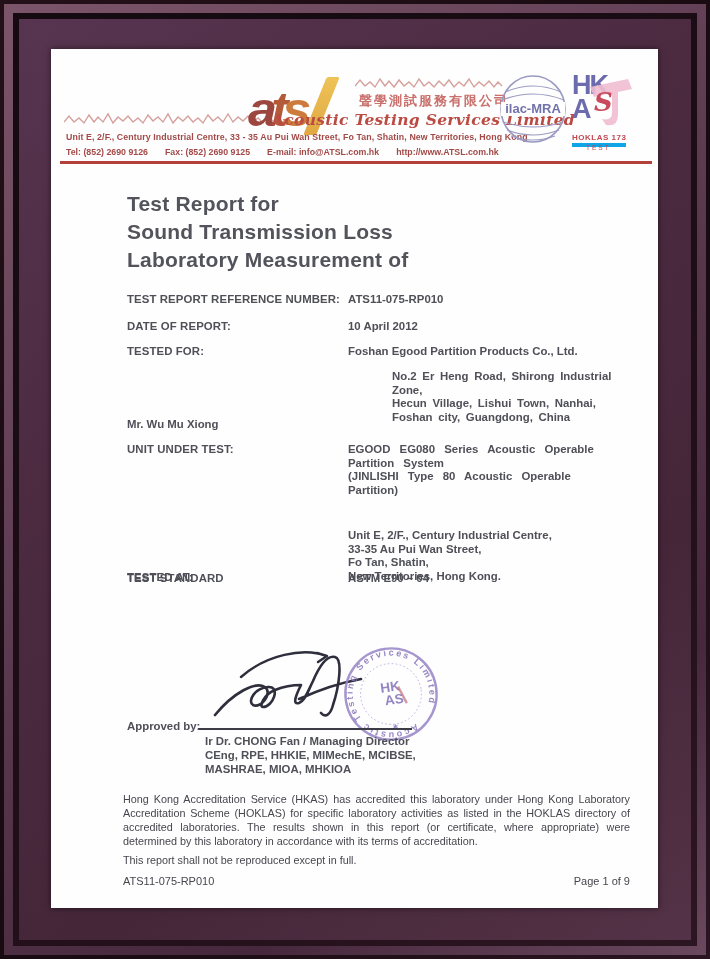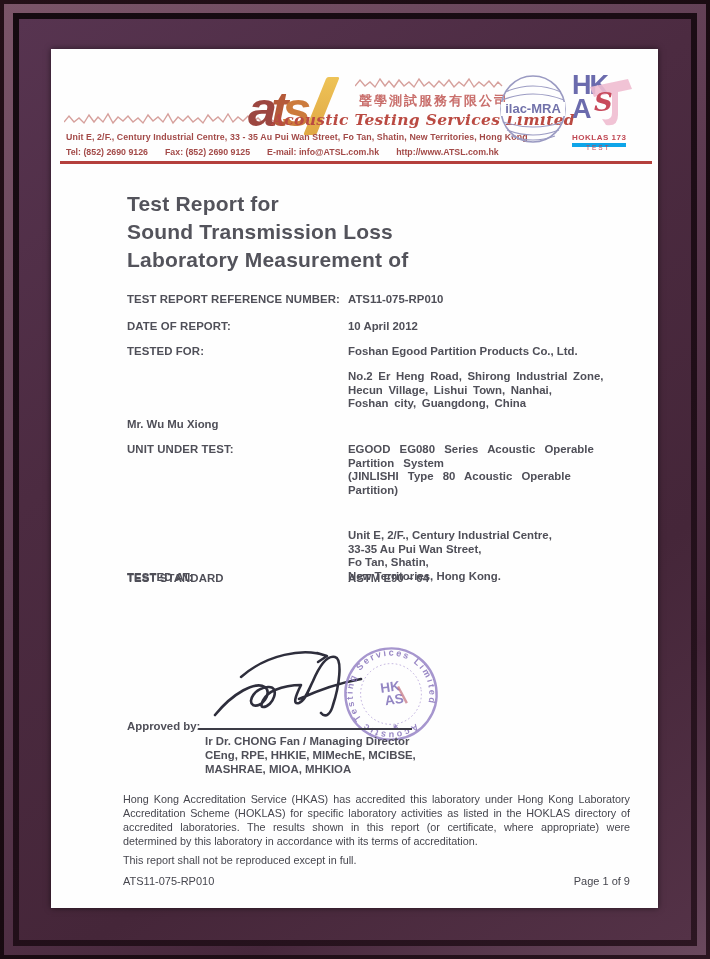--- a/index.html
+++ b/index.html
@@ -47,21 +47,21 @@
   
   .title { position:absolute; left:76px; top:141px; font-size:21px; line-height:28px; font-weight:bold; color:#53535b; letter-spacing:.2px; }
 
   
   .fields { position:absolute; left:76px; top:0; width:520px; }
   .frow { position:absolute; display:flex; width:520px; }
   .flabel { width:221px; flex:0 0 221px; font-size:11.4px; font-weight:bold; color:#4f4f58; letter-spacing:.1px; }
   .fvalue { width:292px; font-size:11.4px; font-weight:bold; color:#4f4f58; line-height:13.5px; white-space:pre-line; }
   .ws2 { word-spacing:2.5px; }
   .ws6 { word-spacing:6px; }
-  .r1 { top:244px; } .r2 { top:271px; } .r3 { top:296px; } .r4 { top:321px; }
+  .r1 { top:244px; } .r2 { top:271px; } .r3 { top:296px; } .r4 { top:321px;gap:44px; }
   .r5 { top:369px; } .r6 { top:394px; } .r7 { top:479px;margin-top:44px; } .r8 { top:480px;align-items:flex-end; }
 
   
   .approved { position:absolute; left:76px; top:671px; font-size:11.4px; font-weight:bold; color:#4f4f58; }
   .sig-line { position:absolute; left:147px; top:679px; width:214px; border-top:2px solid #3c3c46; }
   .sig-svg { position:absolute; left:160px; top:594px; }
   .stamp { position:absolute; left:292px; top:597px; width:96px; height:96px; opacity:.88; transform:rotate(-8deg); }
   .sig-name { position:absolute; left:154px; top:685px; font-size:11.4px; font-weight:bold; color:#4f4f58; line-height:14px; white-space:pre-line; }
 
   

